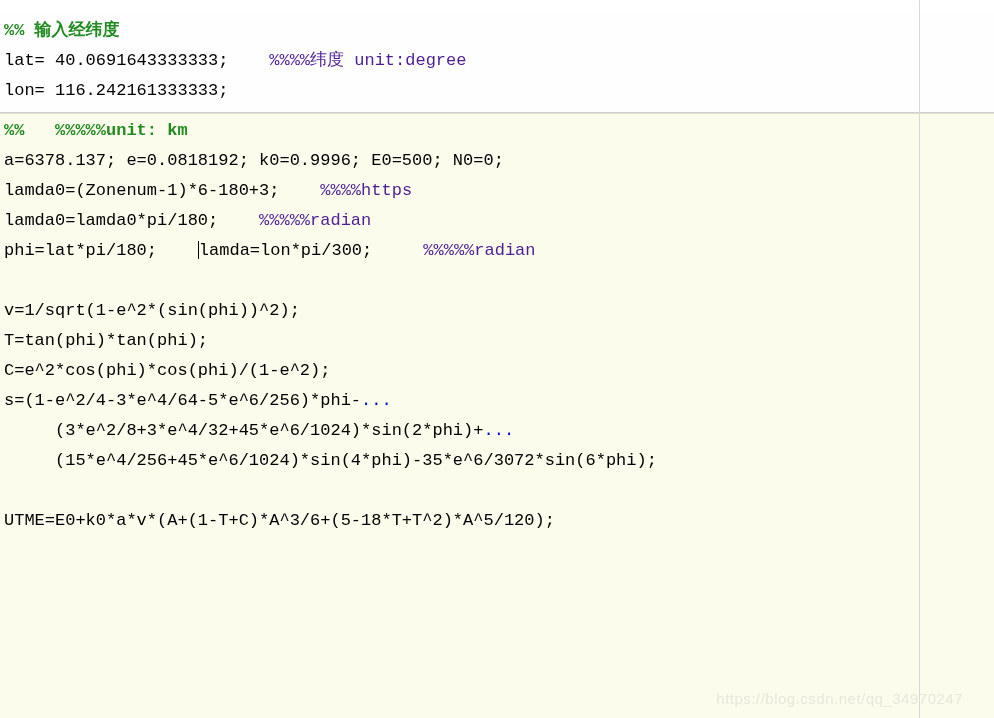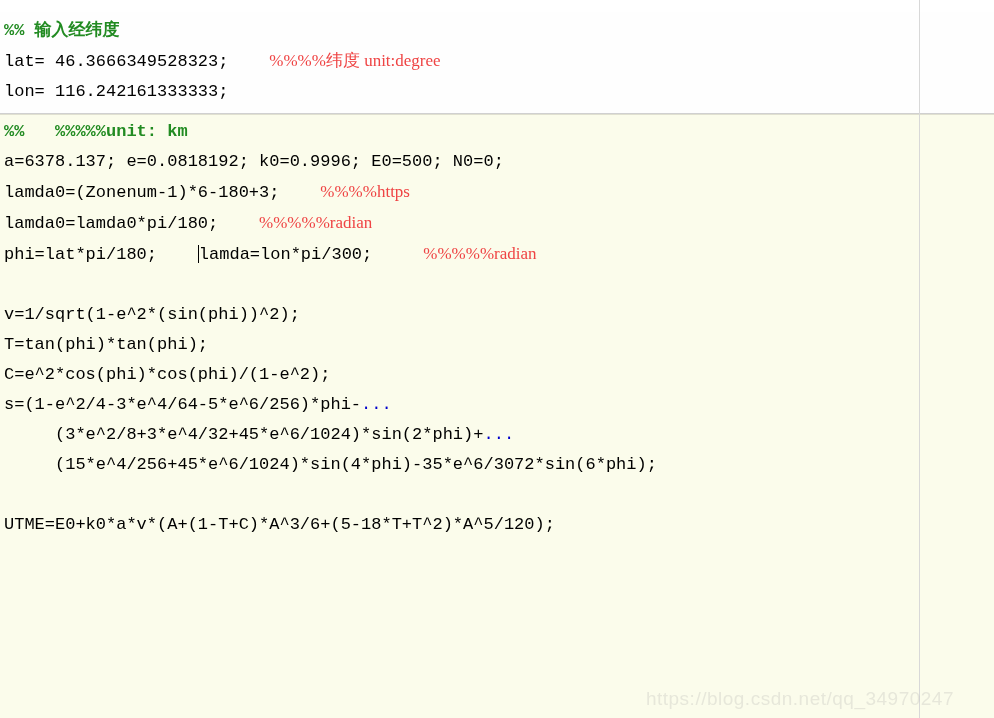--- a/index.html
+++ b/index.html
@@ -21,57 +21,57 @@
     margin-top: 12px;
   }
   .block2 {
     background: #fbfceb;
     border-top: 1px solid #e0e0d0;
     padding: 2px 4px 4px 4px;
     height: 630px;
   }
   .line { white-space: pre; }
   .section { color: #228B22; font-weight: bold; }
-  .comment { color: #ef4444; font-family: Liberation Serif, serif; }
+  .comment { color: #4c1d95; }
   .black   { color: #000; }
   .cont    { color: #0000cc; }
   .vdiv {
     position: absolute;
     top: 0;
     right: 74px;
     width: 0;
     height: 100%;
     border-left: 1px solid #d8d8d8;
   }
   .cursor {
     display: inline-block;
     height: 18px;
     border-left: 1px solid #000;
     vertical-align: text-top;
     margin-right: 0;
   }
   .wm {
     position: absolute;
-    right: 40px;
+    right: 31px;
     bottom: 4px;
     color: rgba(160,160,160,0.22);
     font-family: sans-serif;
-    font-size: 19px;
+    font-size: 15px;
     letter-spacing: 0.5px;
     pointer-events: none;
   }
 </style>
 </head>
 <body>
 
 <div class="vdiv"></div>
 
 <div class="block1">
   <div class="line"><span class="section">%% 输入经纬度</span></div>
-  <div class="line"><span class="black">lat= 46.3666349528323;    </span><span class="comment">%%%%纬度 unit:degree</span></div>
+  <div class="line"><span class="black">lat= 40.0691643333333;    </span><span class="comment">%%%%纬度 unit:degree</span></div>
   <div class="line"><span class="black">lon= 116.242161333333;</span></div>
 </div>
 
 <div class="block2">
   <div class="line"><span class="section">%%   %%%%%unit: km</span></div>
   <div class="line"><span class="black">a=6378.137; e=0.0818192; k0=0.9996; E0=500; N0=0;</span></div>
   <div class="line"><span class="black">lamda0=(Zonenum-1)*6-180+3;    </span><span class="comment">%%%%https</span></div>
   <div class="line"><span class="black">lamda0=lamda0*pi/180;    </span><span class="comment">%%%%%radian</span></div>
   <div class="line"><span class="black">phi=lat*pi/180;    </span><span class="cursor"></span><span class="black">lamda=lon*pi/300;     </span><span class="comment">%%%%%radian</span></div>
   <div class="line"><span class="black"> </span></div>

